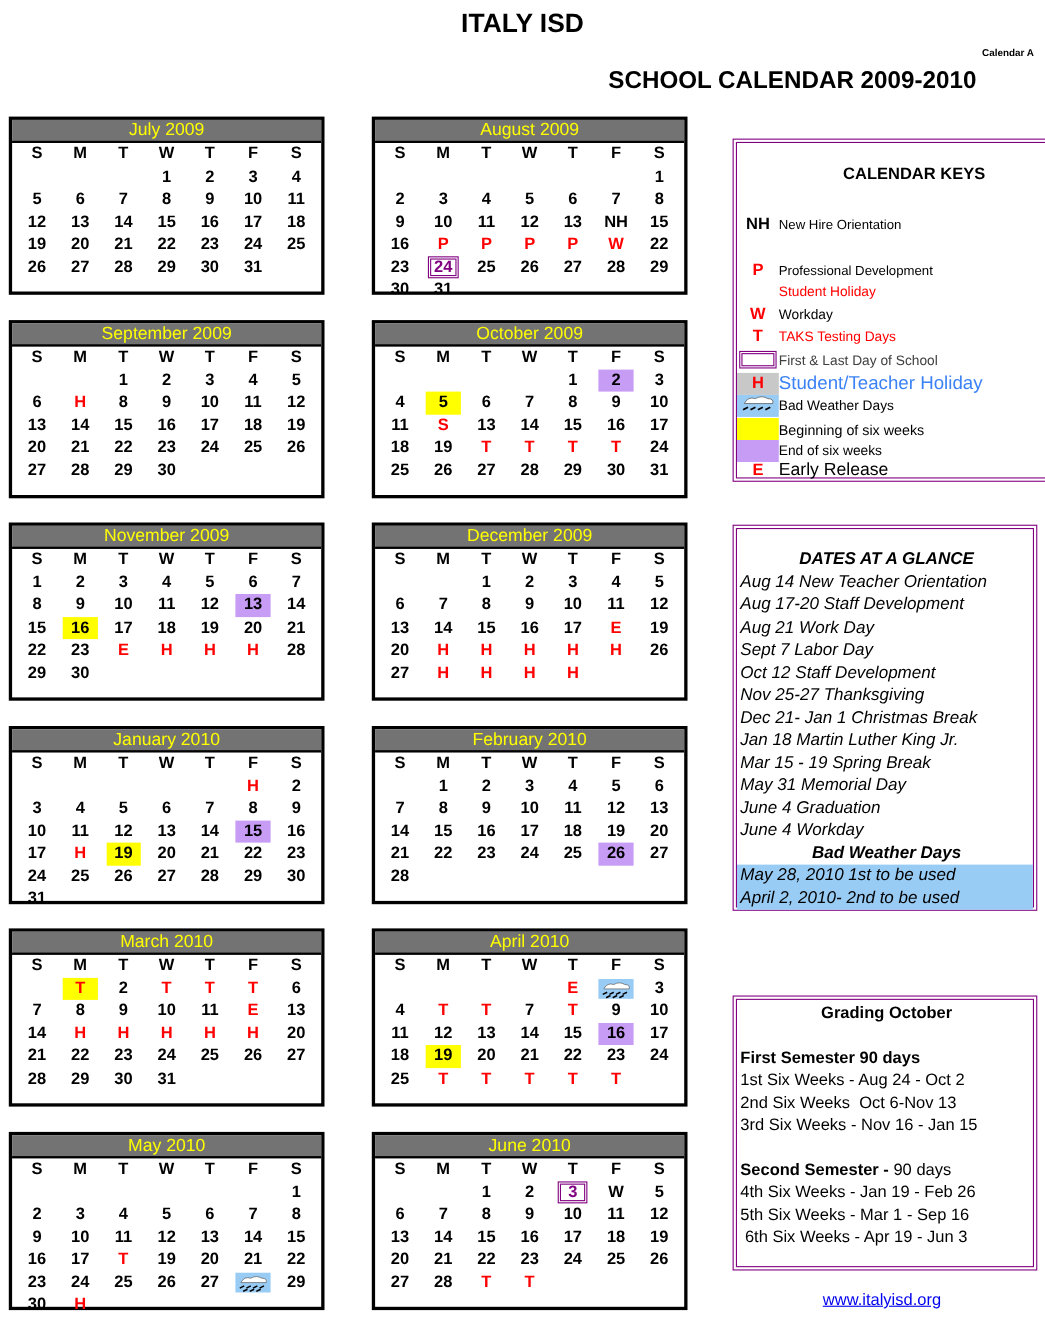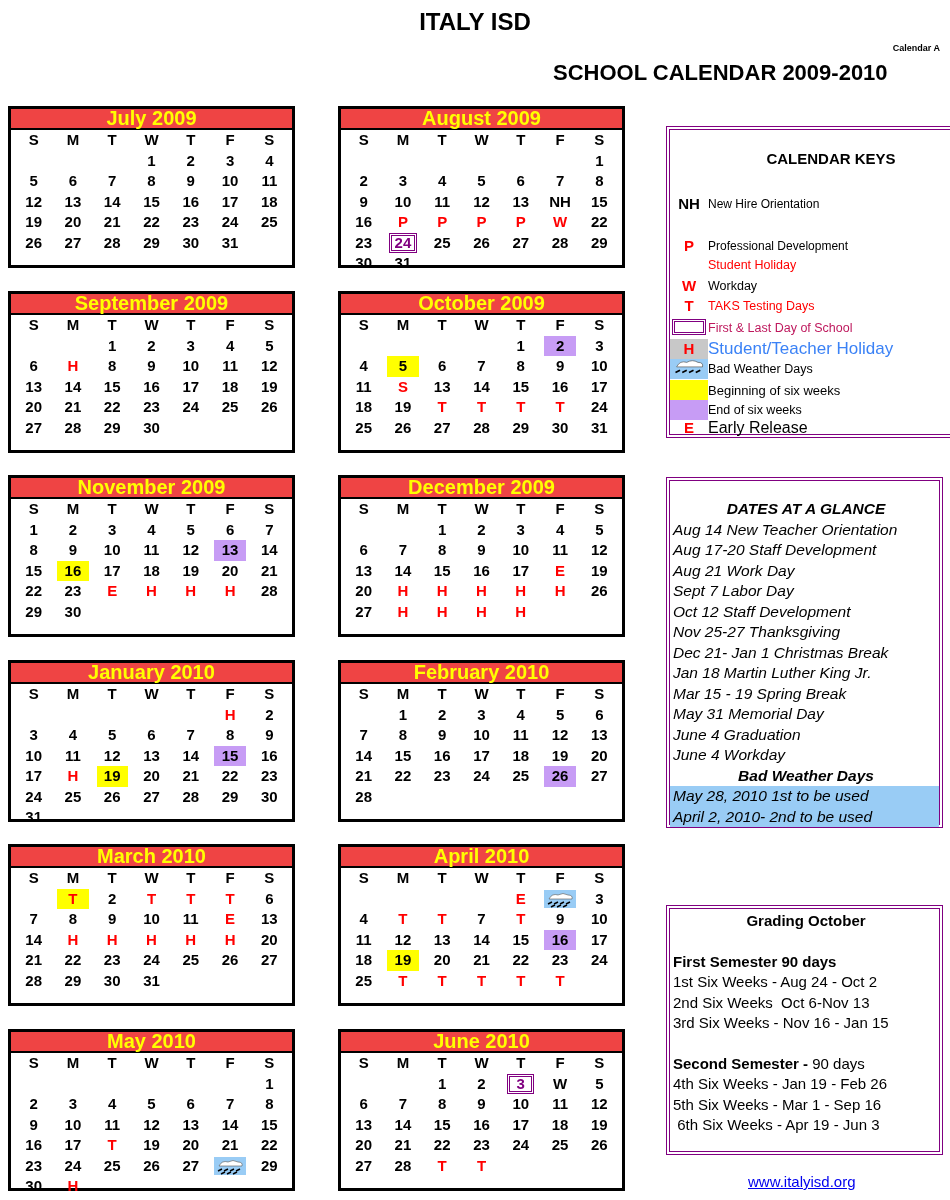--- a/index.html
+++ b/index.html
@@ -5,21 +5,21 @@
   html, body { margin:0; padding:0; background:#ffffff; }
   body { width:950px; height:1200px; position:relative; overflow:hidden;
          font-family:"Liberation Sans", sans-serif; color:#000; }
   .title { position:absolute; left:0; width:950px; top:8px; text-align:center;
            font-size:24px; font-weight:bold; }
   .subtag { position:absolute; right:10px; top:43px; font-size:9px; font-weight:bold; }
   .cal-title { position:absolute; left:553px; top:60px; font-size:22px; font-weight:bold; }
 
   .month { position:absolute; width:287px; height:162px; border:3px solid #000;
            box-sizing:border-box; background:#fff; }
-  .month-head { background:#ef4444; color:#ffff00; font-weight:bold; font-size:20px;
+  .month-head { background:#737373; color:#ffff00; font-weight:normal; font-size:16px;
                 text-align:center; height:19px; line-height:19px; border-bottom:2px solid #000; }
   .grid { display:grid; grid-template-columns:repeat(7, 1fr); padding:0 3px;
           grid-auto-rows:20.5px; }
   .cell { text-align:center; font-weight:bold; font-size:15px; line-height:20.5px;
           position:relative; }
   .cell.red { color:#ff0000; }
   .cell.yellow { background:#ffff00; margin:0 4px; }
   .cell.lavender { background:#c79cf5; margin:0 4px; }
   .cell.firstlast { color:#800080; }
   .cell.firstlast::after { content:""; position:absolute; left:6px; right:6px; top:0; bottom:0;
@@ -683,21 +683,21 @@
         <div class="key-label" style="color: rgb(0, 0, 0); font-size: 12.5px;">Workday</div>
       </div>
       <div class="key-row" style="top: 166px;">
         <div class="key-sym" style="color: rgb(255, 0, 0); height: 20px; line-height: 20px; font-size: 15px;">T</div>
         <div class="key-label" style="color: rgb(255, 0, 0); font-size: 12.5px;">TAKS Testing Days</div>
       </div>
       <div class="key-row" style="top: 188px;">
         <div class="key-sym" style="color: rgb(128, 0, 128); height: 20px; line-height: 20px; font-size: 15px;">
           <div style="margin:1px 2px;height:16px;border:3px double #800080;box-sizing:border-box"></div>
         </div>
-        <div class="key-label" style="color: #be185d; font-size: 12.5px;">First &amp; Last Day of School</div>
+        <div class="key-label" style="color: #404040; font-size: 12.5px;">First &amp; Last Day of School</div>
       </div>
       <div class="key-row" style="top: 209px;">
         <div class="key-sym" style="color: rgb(255, 0, 0); height: 20px; line-height: 20px; font-size: 15px; background: rgb(200, 200, 200);">H</div>
         <div class="key-label" style="color: #3b82f6; font-size: 17px;">Student/Teacher Holiday</div>
       </div>
       <div class="key-row" style="top: 229px;">
         <div class="key-sym" style="color: rgb(153, 204, 245); height: 20px; line-height: 20px; font-size: 15px; background: rgb(153, 204, 245);"><svg viewBox="0 0 28 16" width="36" height="18">
             <path d="M3 7 Q6 1 12 3 Q17 0 22 3 Q27 3 26 7 Z" fill="#fff" stroke="#555" stroke-width="0.6"></path>
             <g stroke="#000" stroke-width="1.4">
               <line x1="2" y1="12" x2="6" y2="10"></line>

